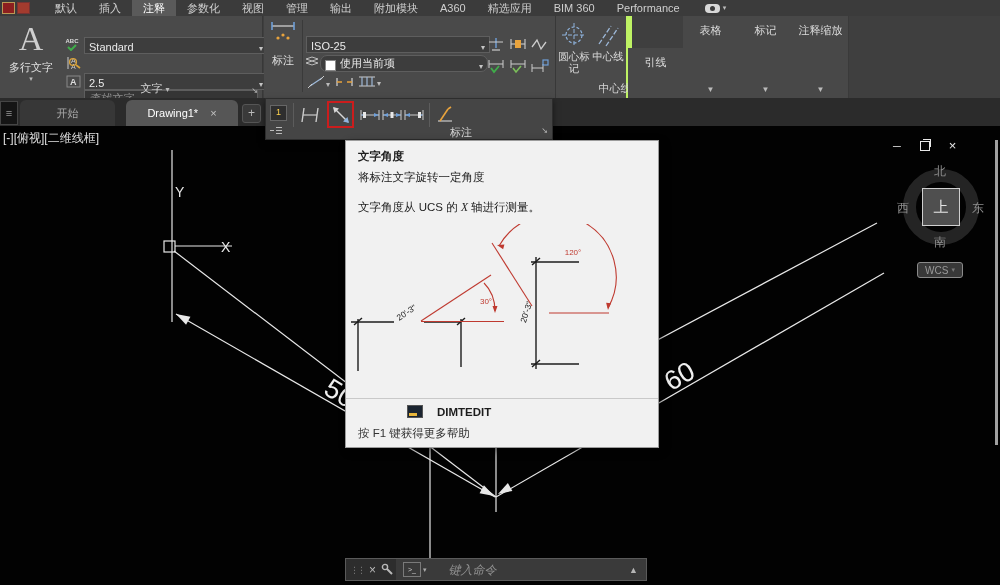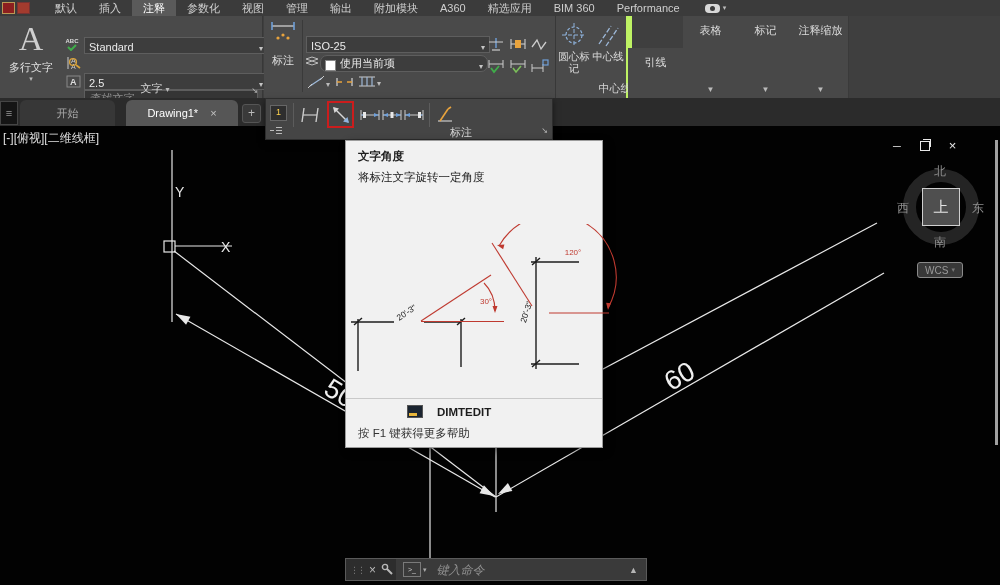--- a/index.html
+++ b/index.html
@@ -74,42 +74,42 @@
   .flyout{position:absolute;left:265px;top:98px;width:288px;height:42px;background:#454545;
           border:1px solid #2d2d2d;box-shadow:0 3px 6px rgba(0,0,0,.5);z-index:7;box-sizing:border-box;}
   .fl-sep{position:absolute;top:4px;width:1px;height:24px;background:#5c5c5c;}
   .fl-label{position:absolute;top:26px;left:130px;width:130px;text-align:center;font-size:11px;color:#d8d8d8;}
   .fl-exp{position:absolute;right:4px;top:27px;font-size:8px;color:#bbb;}
   .fl-ic{position:absolute;top:5px;width:22px;height:22px;display:flex;align-items:center;justify-content:center;}
   .hl-red{position:absolute;left:61px;top:2px;width:27px;height:27px;border:2px solid #cc1d1d;box-sizing:border-box;}
   .scale1{position:absolute;left:4px;top:6px;width:15px;height:14px;background:#2e2e2e;border:1px solid #666;
           color:#ffd34d;font-size:9px;text-align:center;line-height:13px;}
   
-  .tooltip{position:absolute;left:345px;top:140px;width:258px;height:308px;background:#f1f1f1;
+  .tooltip{position:absolute;left:345px;top:140px;width:314px;height:308px;background:#f1f1f1;
            border:1px solid #9c9c9c;box-shadow:3px 3px 8px rgba(0,0,0,.45);z-index:8;box-sizing:border-box;
            color:#1d1d1d;text-align:center;}
   .tt-title{position:absolute;left:12px;top:8px;font-size:11.5px;font-weight:bold;}
   .tt-desc{position:absolute;left:12px;top:29px;font-size:11.5px;}
   .tt-desc2{position:absolute;left:12px;top:59px;font-size:11.5px;}
   .tt-desc2 .itx{font-style:italic;font-family:"Liberation Serif","DejaVu Serif",serif;}
   .tt-foot{position:absolute;left:0;bottom:0;width:100%;height:48px;border-top:1px solid #c9c9c9;}
   .tt-cmd{position:absolute;left:20px;top:6px;font-size:11.5px;font-weight:bold;display:flex;align-items:center;gap:14px;margin-left:41px;}
   .cmd-ic{width:14px;height:11px;background:#1b2430;border:1px solid #555;position:relative;}
   .cmd-ic::after{content:"";position:absolute;left:1px;bottom:1px;width:8px;height:3px;background:#e8b53a;}
   .tt-help{position:absolute;left:12px;top:27px;font-size:11.5px;color:#333;}
   
   .cmdbar{position:absolute;left:345px;top:558px;width:302px;height:23px;background:#3a3a3a;
           border:1px solid #5a5a5a;z-index:7;box-sizing:border-box;display:flex;align-items:center;}
   .cmd-left{width:50px;height:100%;background:#2d2d2d;display:flex;align-items:center;gap:5px;padding-left:4px;box-sizing:border-box;}
   .grip{color:#777;font-size:9px;letter-spacing:-2px;}
   .cmd-x{color:#b9b9b9;font-size:12px;}
   .prompt-box{margin-left:7px;width:16px;height:13px;border:1px solid #7a7a7a;color:#cfcfcf;font-size:7px;
               display:flex;align-items:center;justify-content:center;}
   .cmd-input{flex:1;background:transparent;border:none;outline:none;color:#a3a3a3;font-size:12px;
-             font-style:italic;margin-left:8px;}
+             font-style:italic;margin-left:20px;}
   .cmd-input::placeholder{color:#8f8f8f;font-style:italic;}
   .cmd-up{color:#b5b5b5;font-size:9px;margin-right:8px;}
   .swatch{width:9px;height:9px;background:#fff;border:1px solid #888;margin-right:4px;flex:none;}
 </style>
 </head>
 <body>
 
 <div id="app">
 
   <div class="menubar">
@@ -426,20 +426,23 @@
           <path d="M13,3 L16,1" stroke="#e8a33d" stroke-width="1.6"></path>
         </svg>
     </div>
     <div class="fl-label">标注</div>
     <div class="fl-exp">↘</div>
   </div>
 
   <div class="tooltip">
     <div class="tt-title">文字角度</div>
     <div class="tt-desc">将标注文字旋转一定角度</div>
+    <div class="tt-desc2">
+      <span>文字角度从 UCS 的 </span><span class="itx">X</span><span> 轴进行测量。</span>
+    </div>
 
     <svg width="277" height="177" viewBox="0 0 277 177" style="position:absolute;left:0;top:83px;">
 
       <g stroke="#1c1c1c" stroke-width="1.4" fill="none">
         <path d="M12,95 V147"></path>
           <path d="M5,98 H48"></path>
           <path d="M8,101 L16,94"></path>
         <path d="M115,95 V143"></path>
           <path d="M78,98 H115"></path>
           <path d="M111,101 L119,94"></path>

